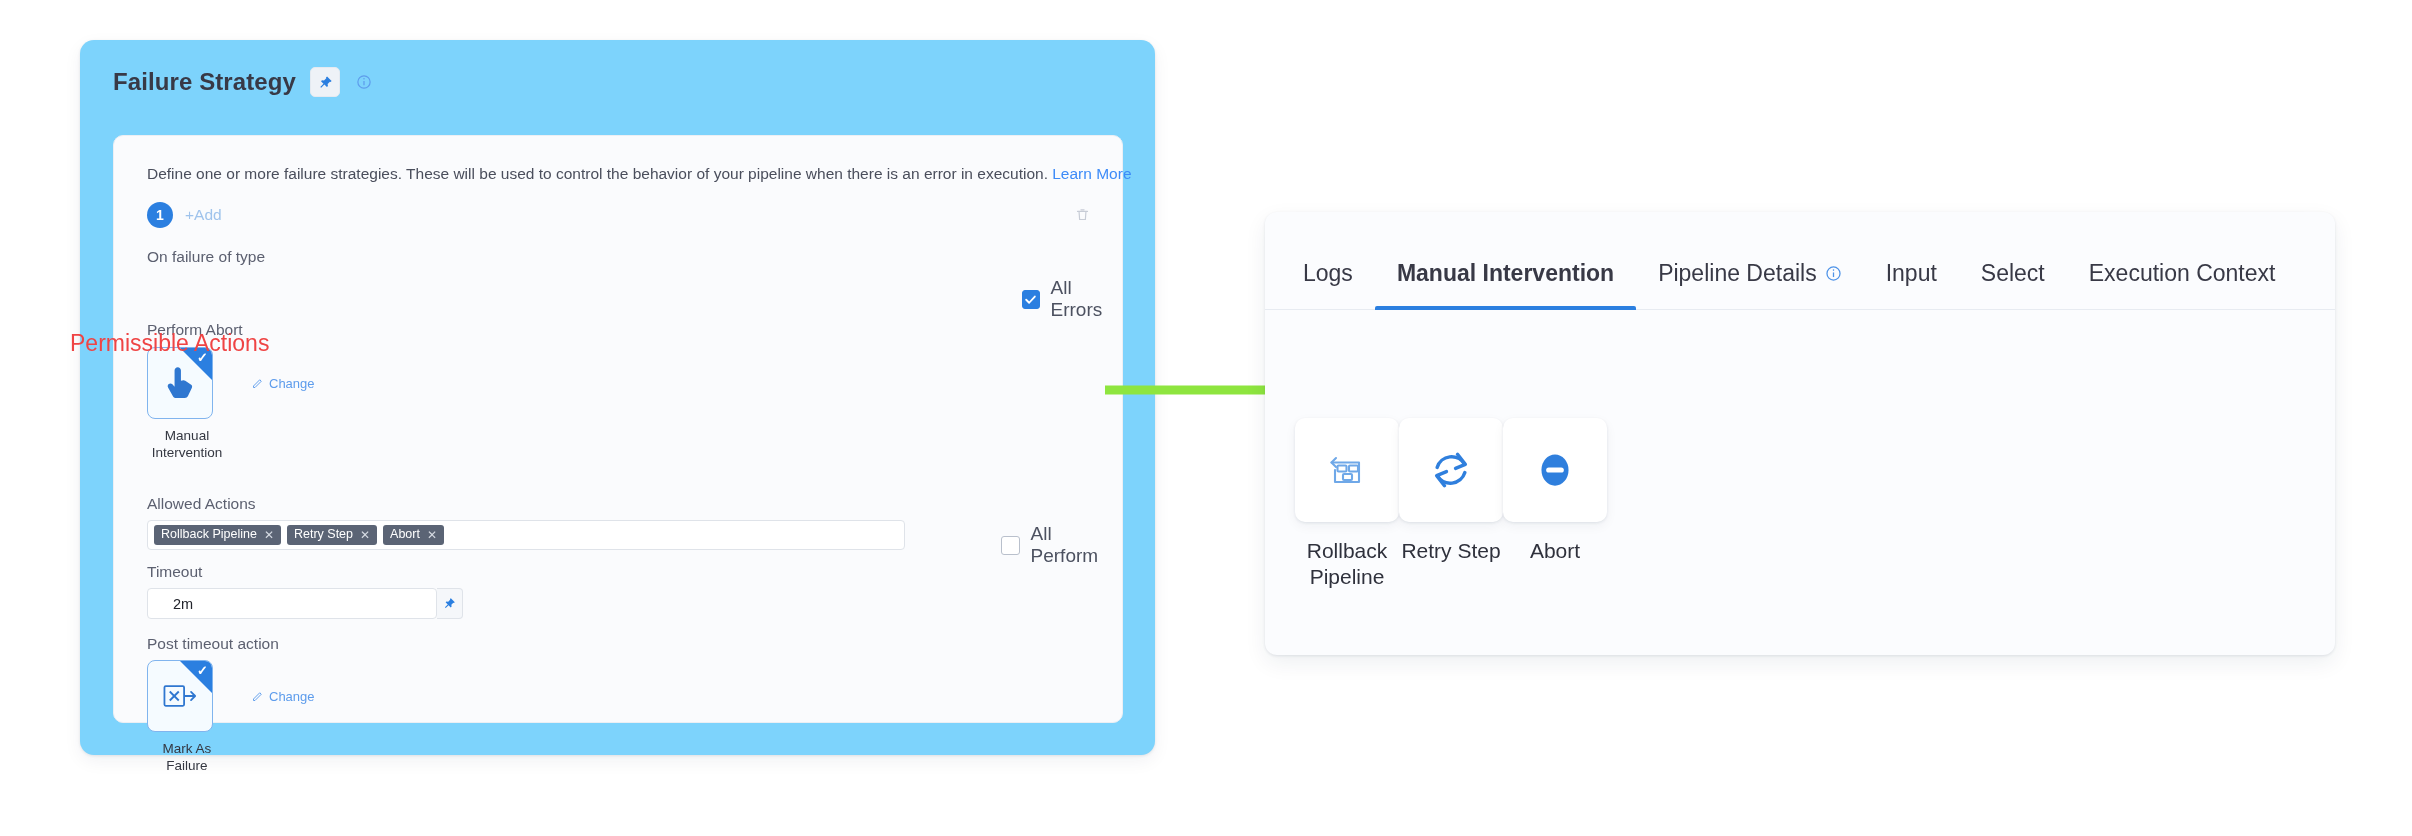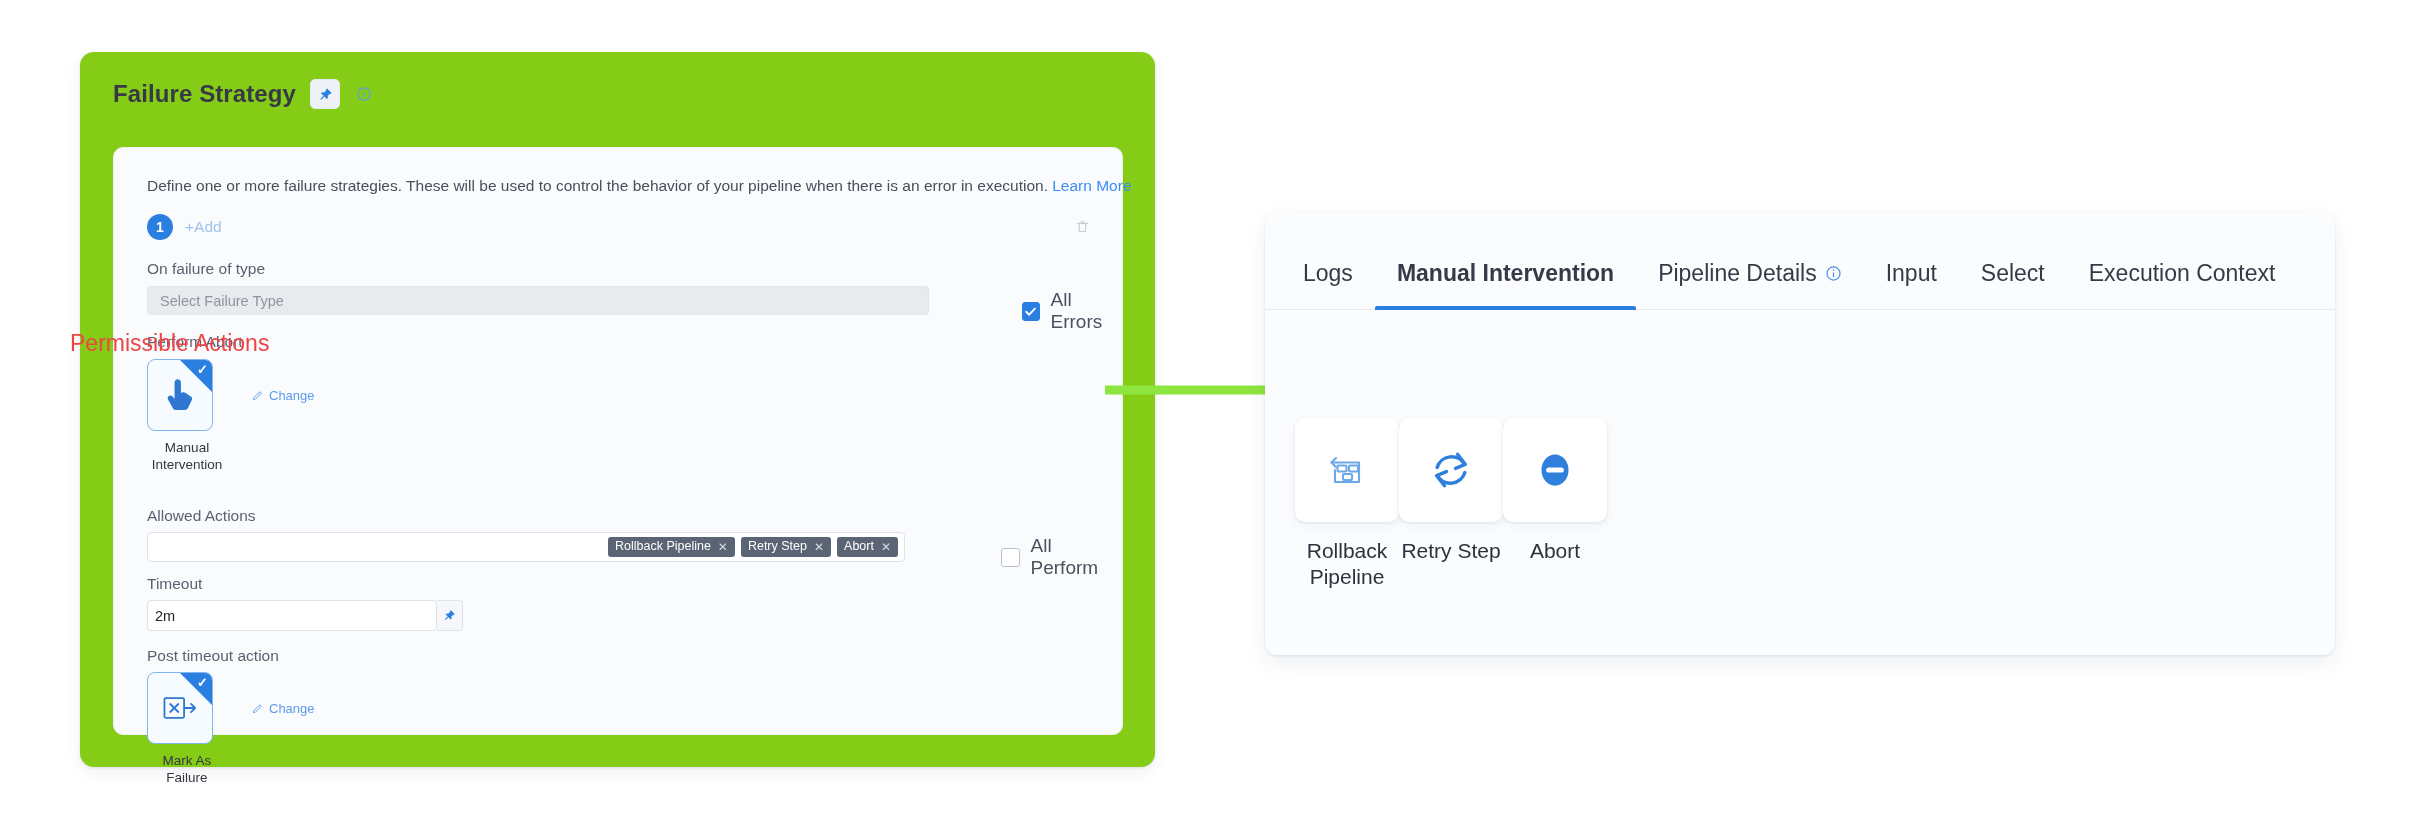--- a/index.html
+++ b/index.html
@@ -8,22 +8,22 @@
     margin: 0; padding: 0;
     width: 2412px; height: 836px;
     background: #ffffff;
     font-family: "Liberation Sans", sans-serif;
     -webkit-font-smoothing: antialiased;
   }
   .stage { position: relative; width: 2412px; height: 836px; overflow: hidden; background:#fff; }
 
   
   .fs-panel {
-    position: absolute; left: 80px; top: 52px; width: 1075px; height: 715px;
-    background: #84cc16;
+    position: absolute; left: 80px; top: 40px; width: 1075px; height: 715px;
+    background: #7dd3fc;
     border-radius: 14px;
     box-shadow: 0 1px 3px rgba(16,38,65,.10), 0 6px 18px rgba(16,38,65,.06);
   }
   .fs-header {
     display: flex; align-items: center; gap: 14px;
     padding: 22px 0 0 33px; height: 62px;
   }
   .fs-title {
     font-size: 24px; font-weight: 700; color: #383946; letter-spacing: .1px;
   }
@@ -104,36 +104,36 @@
   }
   .change-link {
     position: absolute; display: flex; align-items: center; gap: 6px;
     color: #5d9cec; font-size: 13px;
   }
 
   
   .chips-box {
     position: absolute; height: 30px;
     background: #fff; border: 1px solid #dfe3e9; border-radius: 4px;
-    display: flex; align-items: center; gap: 6px; padding: 0 6px; justify-content: flex-end;
+    display: flex; align-items: center; gap: 6px; padding: 0 6px;
   }
   .chip {
     display: inline-flex; align-items: center; gap: 7px;
     background: #5b6475; color: #fff;
     font-size: 12.5px;
     border-radius: 3px;
     padding: 3px 7px 4px 7px;
     line-height: 1;
   }
   .chip .x { font-size: 12px; color: #d6dbe3; }
 
   .text-input {
     position: absolute; height: 31px; width: 290px;
     background: #fff; border: 1px solid #dfe3e9; border-radius: 4px;
-    display: flex; align-items: center; padding: 0 7px;
+    display: flex; align-items: center; padding: 0 25px;
     font-size: 14.5px; color: #22242c;
   }
   .input-pin {
     position: absolute; height: 31px; width: 26px;
     background: #f5f7fa; border: 1px solid #dfe3e9; border-left: none;
     border-radius: 0 4px 4px 0;
     display: flex; align-items: center; justify-content: center;
   }
 
   
@@ -222,23 +222,20 @@
 
       <div class="trash-btn">
         <svg width="15" height="17" viewBox="0 0 24 24" fill="none" stroke="#c7ccd6" stroke-width="1.9" stroke-linecap="round">
           <path d="M4 7h16"></path>
             <path d="M9.5 4.5h5"></path>
           <path d="M6.5 7.5 7.4 20h9.2l.9-12.5"></path>
         </svg>
       </div>
 
       <div class="field-label" style="left:33px; top:112px;">On failure of type</div>
-      <div class="select-box" style="left:33px; top:138px; width:782px;">
-        <span>Select Failure Type</span>
-      </div>
       <div class="cbx-row" style="left:908px; top:141px;">
         <span class="cbx on">
           <svg width="13" height="13" viewBox="0 0 24 24" fill="none" stroke="#fff" stroke-width="3.4" stroke-linecap="round" stroke-linejoin="round">
               <polyline points="4,12.5 9.5,18 20,6.5"></polyline>
             </svg>
         </span>
         <span>All Errors</span>
       </div>
 
       <div class="field-label" style="left:33px; top:185px;">Perform Abort</div>

